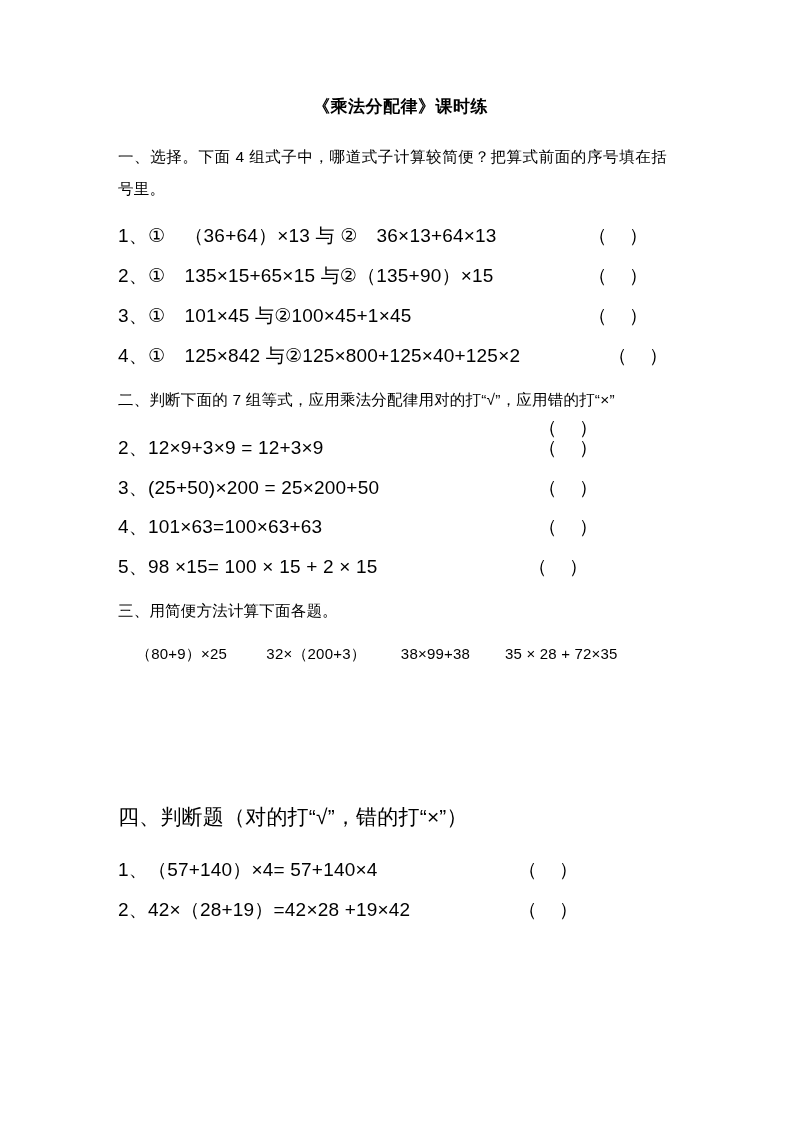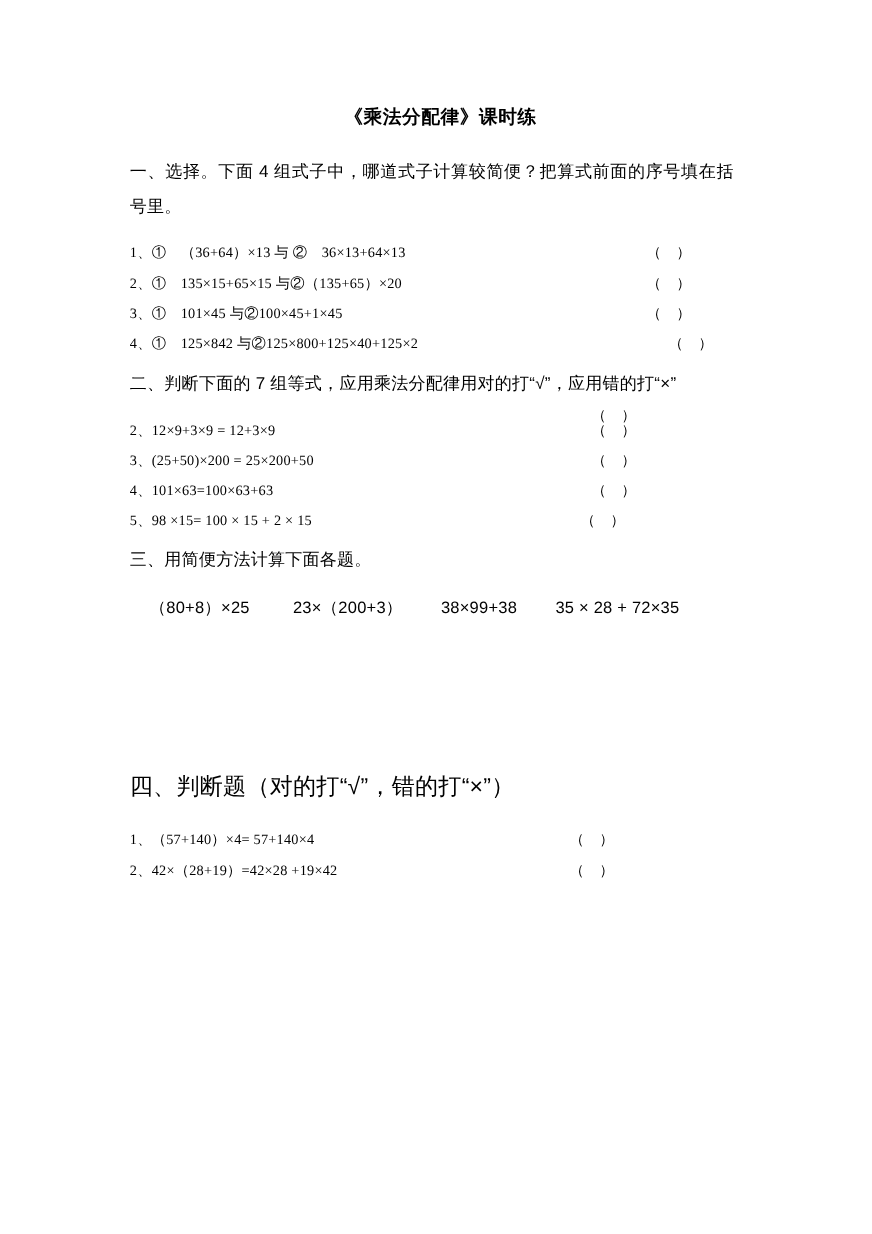--- a/index.html
+++ b/index.html
@@ -33,27 +33,26 @@
     line-height: 1.4;
   }
   .section-head {
     font-size: 15.5px;
     line-height: 2.05;
     margin: 0 16px 4px 0;
     text-align: justify;
     letter-spacing: 0.2px;
   }
   .q-row {
-    font-size: 13px;
+    font-size: 19px;
     line-height: 2.1;
     position: relative;
     display: flex;
     align-items: center;
     letter-spacing: 0.2px;
-    font-family: Liberation Serif, serif;
   }
   .q-text {
     white-space: pre;
   }
   .q-blank {
     position: absolute;
     white-space: pre;
   }
   .spacer-sm { height: 8px; }
   .calc-row {
@@ -81,21 +80,21 @@
   <div class="section-head">一、选择。下面 4 组式子中，哪道式子计算较简便？把算式前面的序号填在括号里。</div>
 
   <div class="spacer-sm"></div>
 
   <div class="q-row">
     <span class="q-text">1、①　（36+64）×13 与 ②　36×13+64×13</span>
     <span class="q-blank" style="left:470px">（    ）</span>
   </div>
 
   <div class="q-row">
-    <span class="q-text">2、①　135×15+65×15 与②（135+65）×20</span>
+    <span class="q-text">2、①　135×15+65×15 与②（135+90）×15</span>
     <span class="q-blank" style="left:470px">（    ）</span>
   </div>
 
   <div class="q-row">
     <span class="q-text">3、①　101×45 与②100×45+1×45</span>
     <span class="q-blank" style="left:470px">（    ）</span>
   </div>
 
   <div class="q-row">
     <span class="q-text">4、①　125×842 与②125×800+125×40+125×2</span>
@@ -131,21 +130,21 @@
     <span class="q-text">5、98 ×15= 100 × 15 + 2 × 15</span>
     <span class="q-blank" style="left:410px">（    ）</span>
   </div>
 
   <div class="spacer-sm"></div>
 
   <div class="section-head">三、用简便方法计算下面各题。</div>
 
   <div class="spacer-sm"></div>
 
-  <div class="calc-row">（80+8）×25         23×（200+3）        38×99+38        35 × 28 + 72×35</div>
+  <div class="calc-row">（80+9）×25         32×（200+3）        38×99+38        35 × 28 + 72×35</div>
 
   <div class="big-gap"></div>
 
   <div class="sec4-head">四、判断题（对的打“√”，错的打“×”）</div>
 
   <div class="spacer-sm"></div>
 
   <div class="q-row">
     <span class="q-text">1、（57+140）×4= 57+140×4</span>
     <span class="q-blank" style="left:400px">（    ）</span>

